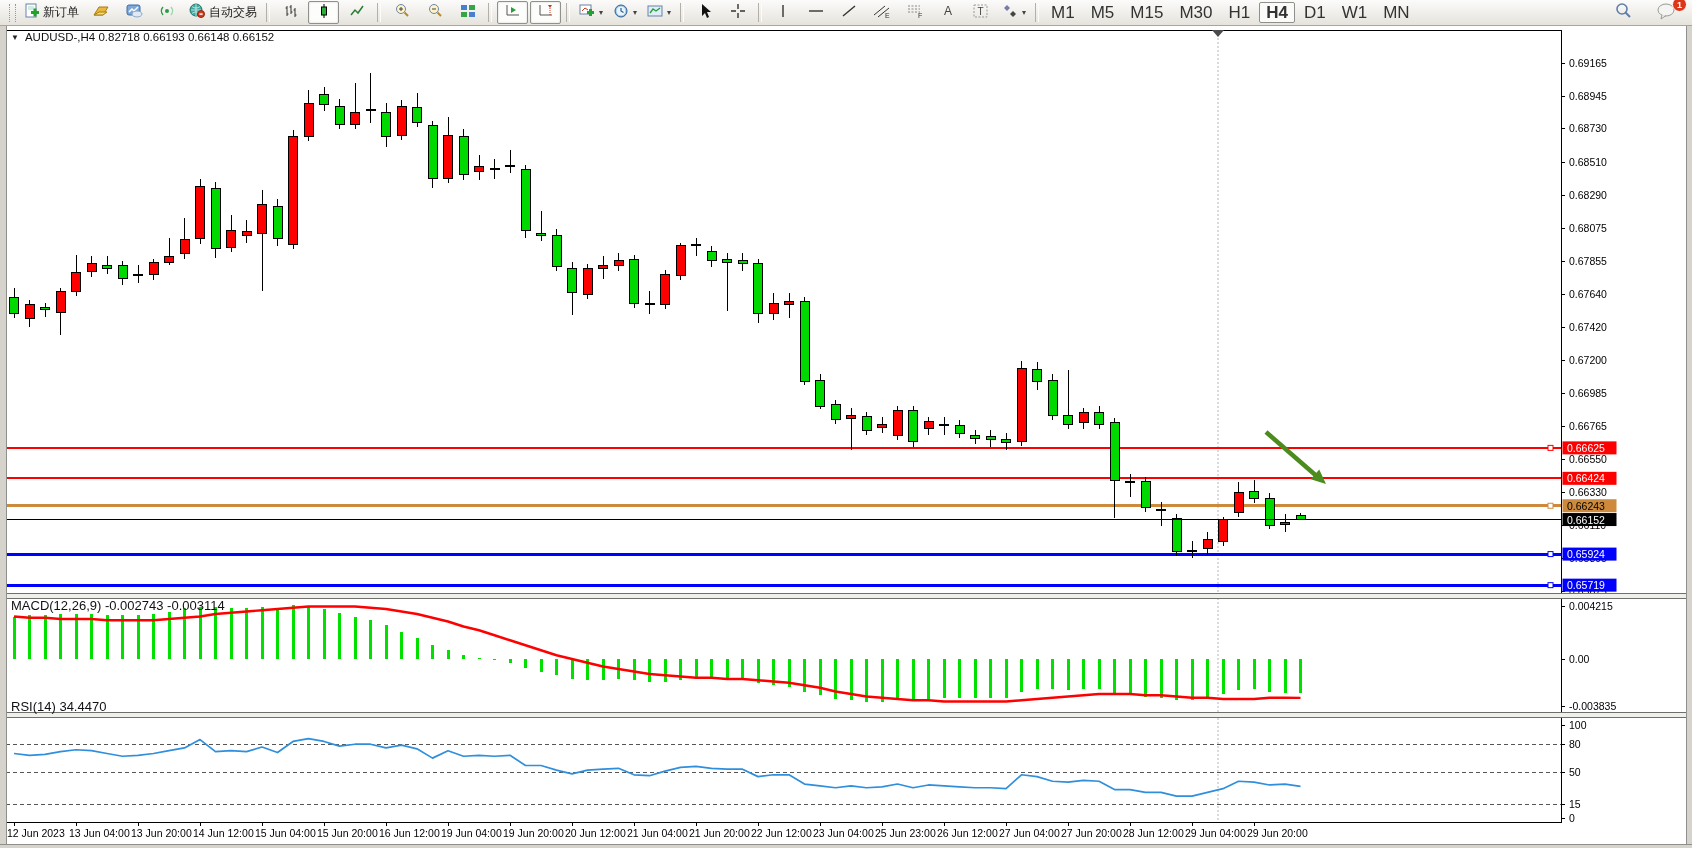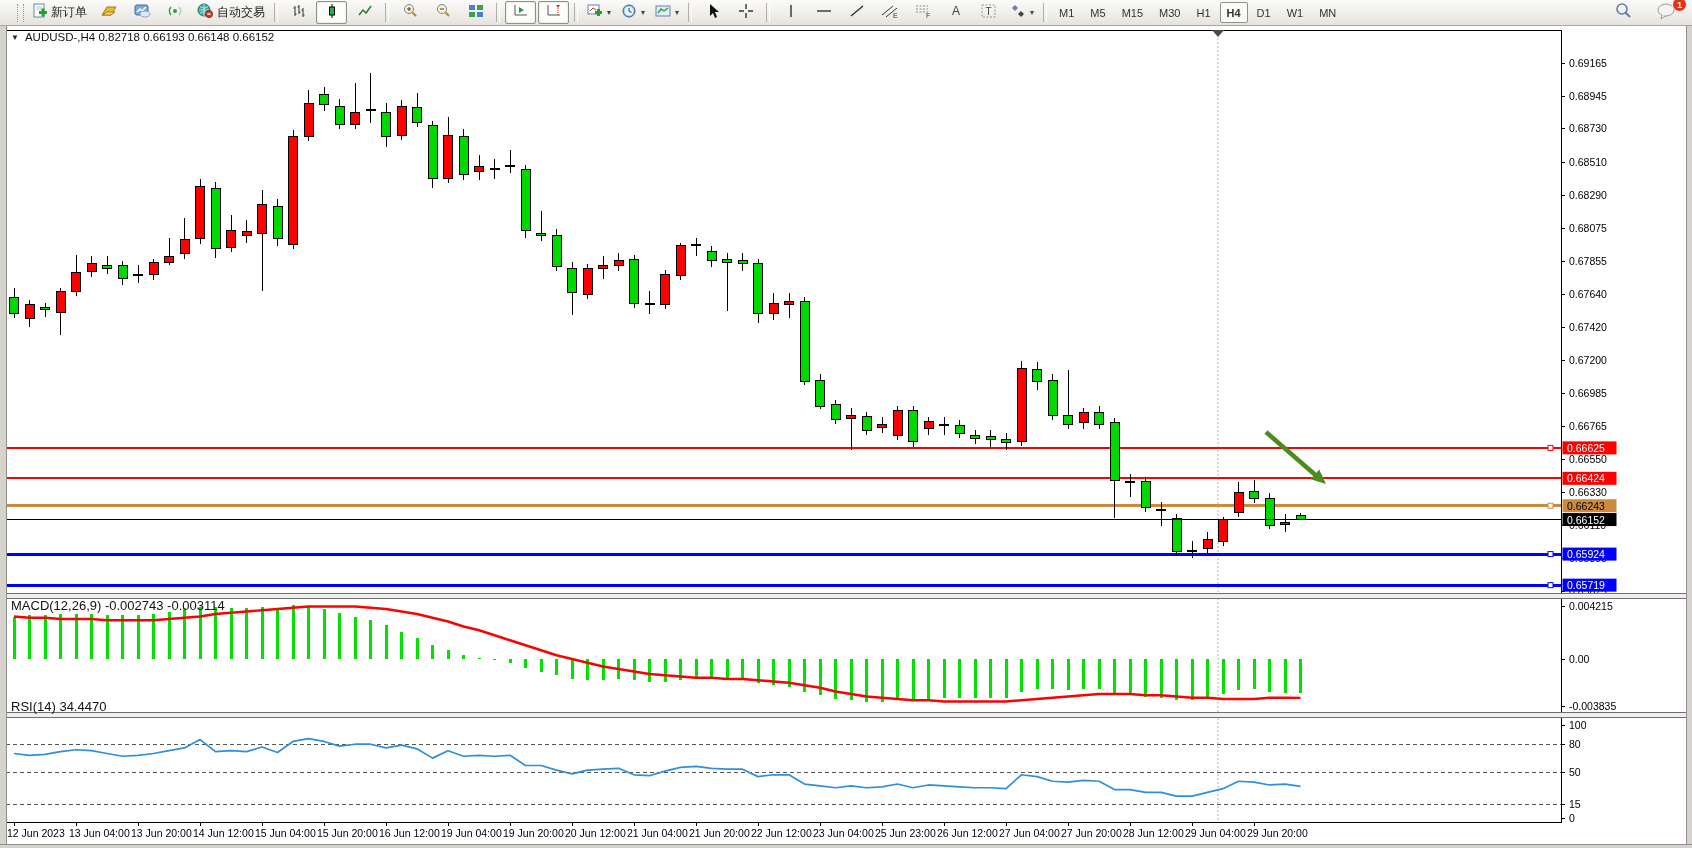--- a/index.html
+++ b/index.html
@@ -1,28 +1,28 @@
 <!DOCTYPE html>
 <html><head>
 <meta charset="utf-8">
 <style>
   html,body{margin:0;padding:0;background:#d6d3cc;font-family:"Liberation Sans","DejaVu Sans",sans-serif;}
   #app{position:relative;width:1692px;height:848px;background:#ffffff;overflow:hidden;}
   
   #toolbar{position:absolute;left:0;top:0;width:1692px;height:26px;
     background:linear-gradient(#fbfbfa,#e6e3dc);border-bottom:1px solid #a9a69f;
-    display:flex;align-items:center;padding-left:14px;box-sizing:border-box;z-index:30;}
+    display:flex;align-items:center;padding-left:6px;box-sizing:border-box;z-index:30;}
   .grip{width:5px;height:18px;margin:0 3px;border-left:1px dotted #9a978f;border-right:1px dotted #9a978f;}
   .tbtn{height:21px;min-width:23px;display:flex;align-items:center;justify-content:center;
     gap:3px;padding:0 3px;margin:0 1px;border:1px solid transparent;border-radius:2px;color:#222;}
   .tbtn.pressed{background:#fdfdfc;border-color:#90908c;box-shadow:inset 0 0 2px #cfcfcb;}
   .tbtn span.lbl{font-size:12px;white-space:nowrap;}
   .caret{font-size:8px;color:#444;margin-left:1px;}
   .sep{width:2px;height:19px;margin:0 4px;border-left:1px solid #b3b0a9;border-right:1px solid #fcfcfb;}
-  .tf{font-size:11px;color:#333;height:19px;display:flex;align-items:center;padding:0 6px;margin:8px 1px;border:1px solid transparent;border-radius:2px;text-align:right;}
+  .tf{font-size:17px;color:#333;height:19px;display:flex;align-items:center;padding:0 6px;margin:8px 1px;border:1px solid transparent;border-radius:2px;text-align:right;}
   .tf.active{background:#fbfbfa;border-color:#8f8f8b;font-weight:bold;}
   #tb-right{margin-left:auto;display:flex;align-items:center;margin-right:10px;gap:10px;}
   .badge{position:absolute;top:-5px;right:-7px;width:13px;height:13px;border-radius:50%;
     background:#e03416;color:#fff;font-size:9px;font-weight:bold;display:flex;align-items:center;justify-content:center;border:1px solid #fff;}
   
   #chartwin{position:absolute;left:0;top:26px;width:1692px;height:822px;background:#fff;}
   .frame-l{position:absolute;left:0;top:26px;width:6px;height:822px;background:#d6d3cc;border-right:1px solid #8f8f8b;z-index:20;}
   .frame-r{position:absolute;right:0;top:26px;width:5px;height:822px;background:#d6d3cc;border-left:1px solid #8f8f8b;z-index:20;}
   .frame-b{position:absolute;left:0;top:844px;width:1692px;height:4px;background:#d6d3cc;border-top:1px solid #8f8f8b;z-index:20;}
   #chart-title{position:absolute;left:11px;top:31px;font-size:11.5px;color:#111;z-index:12;display:flex;align-items:center;gap:6px;}

